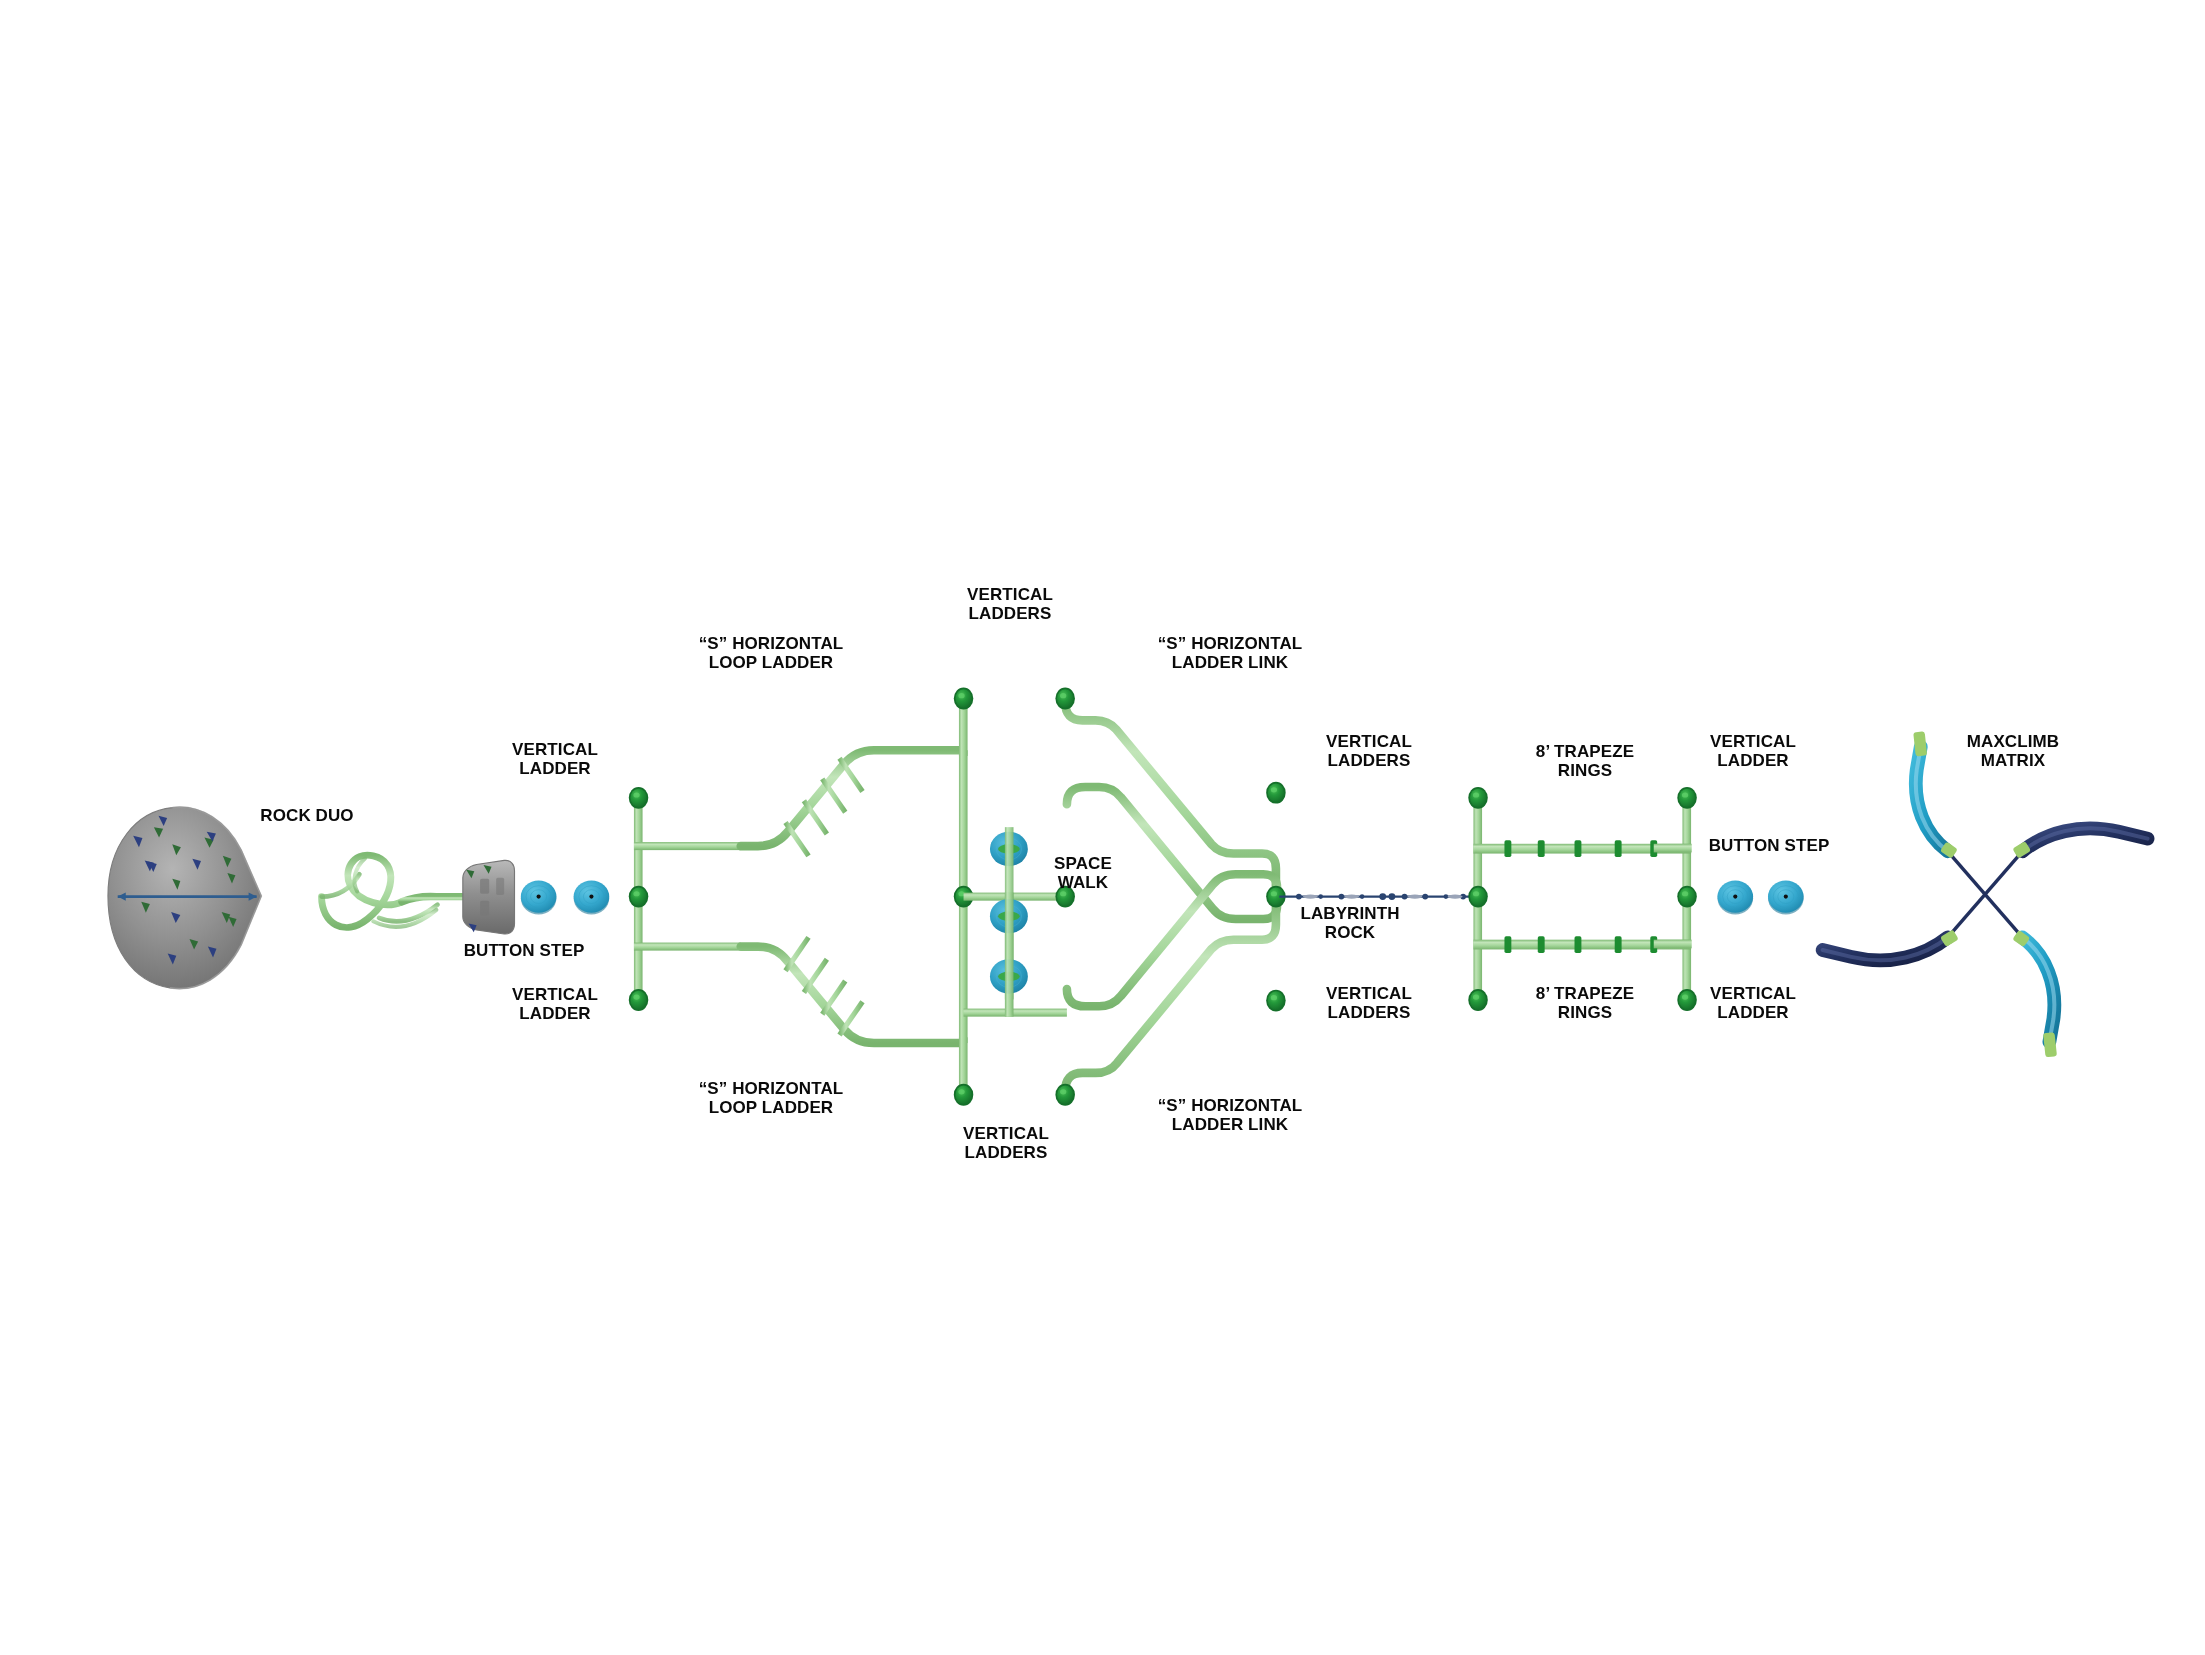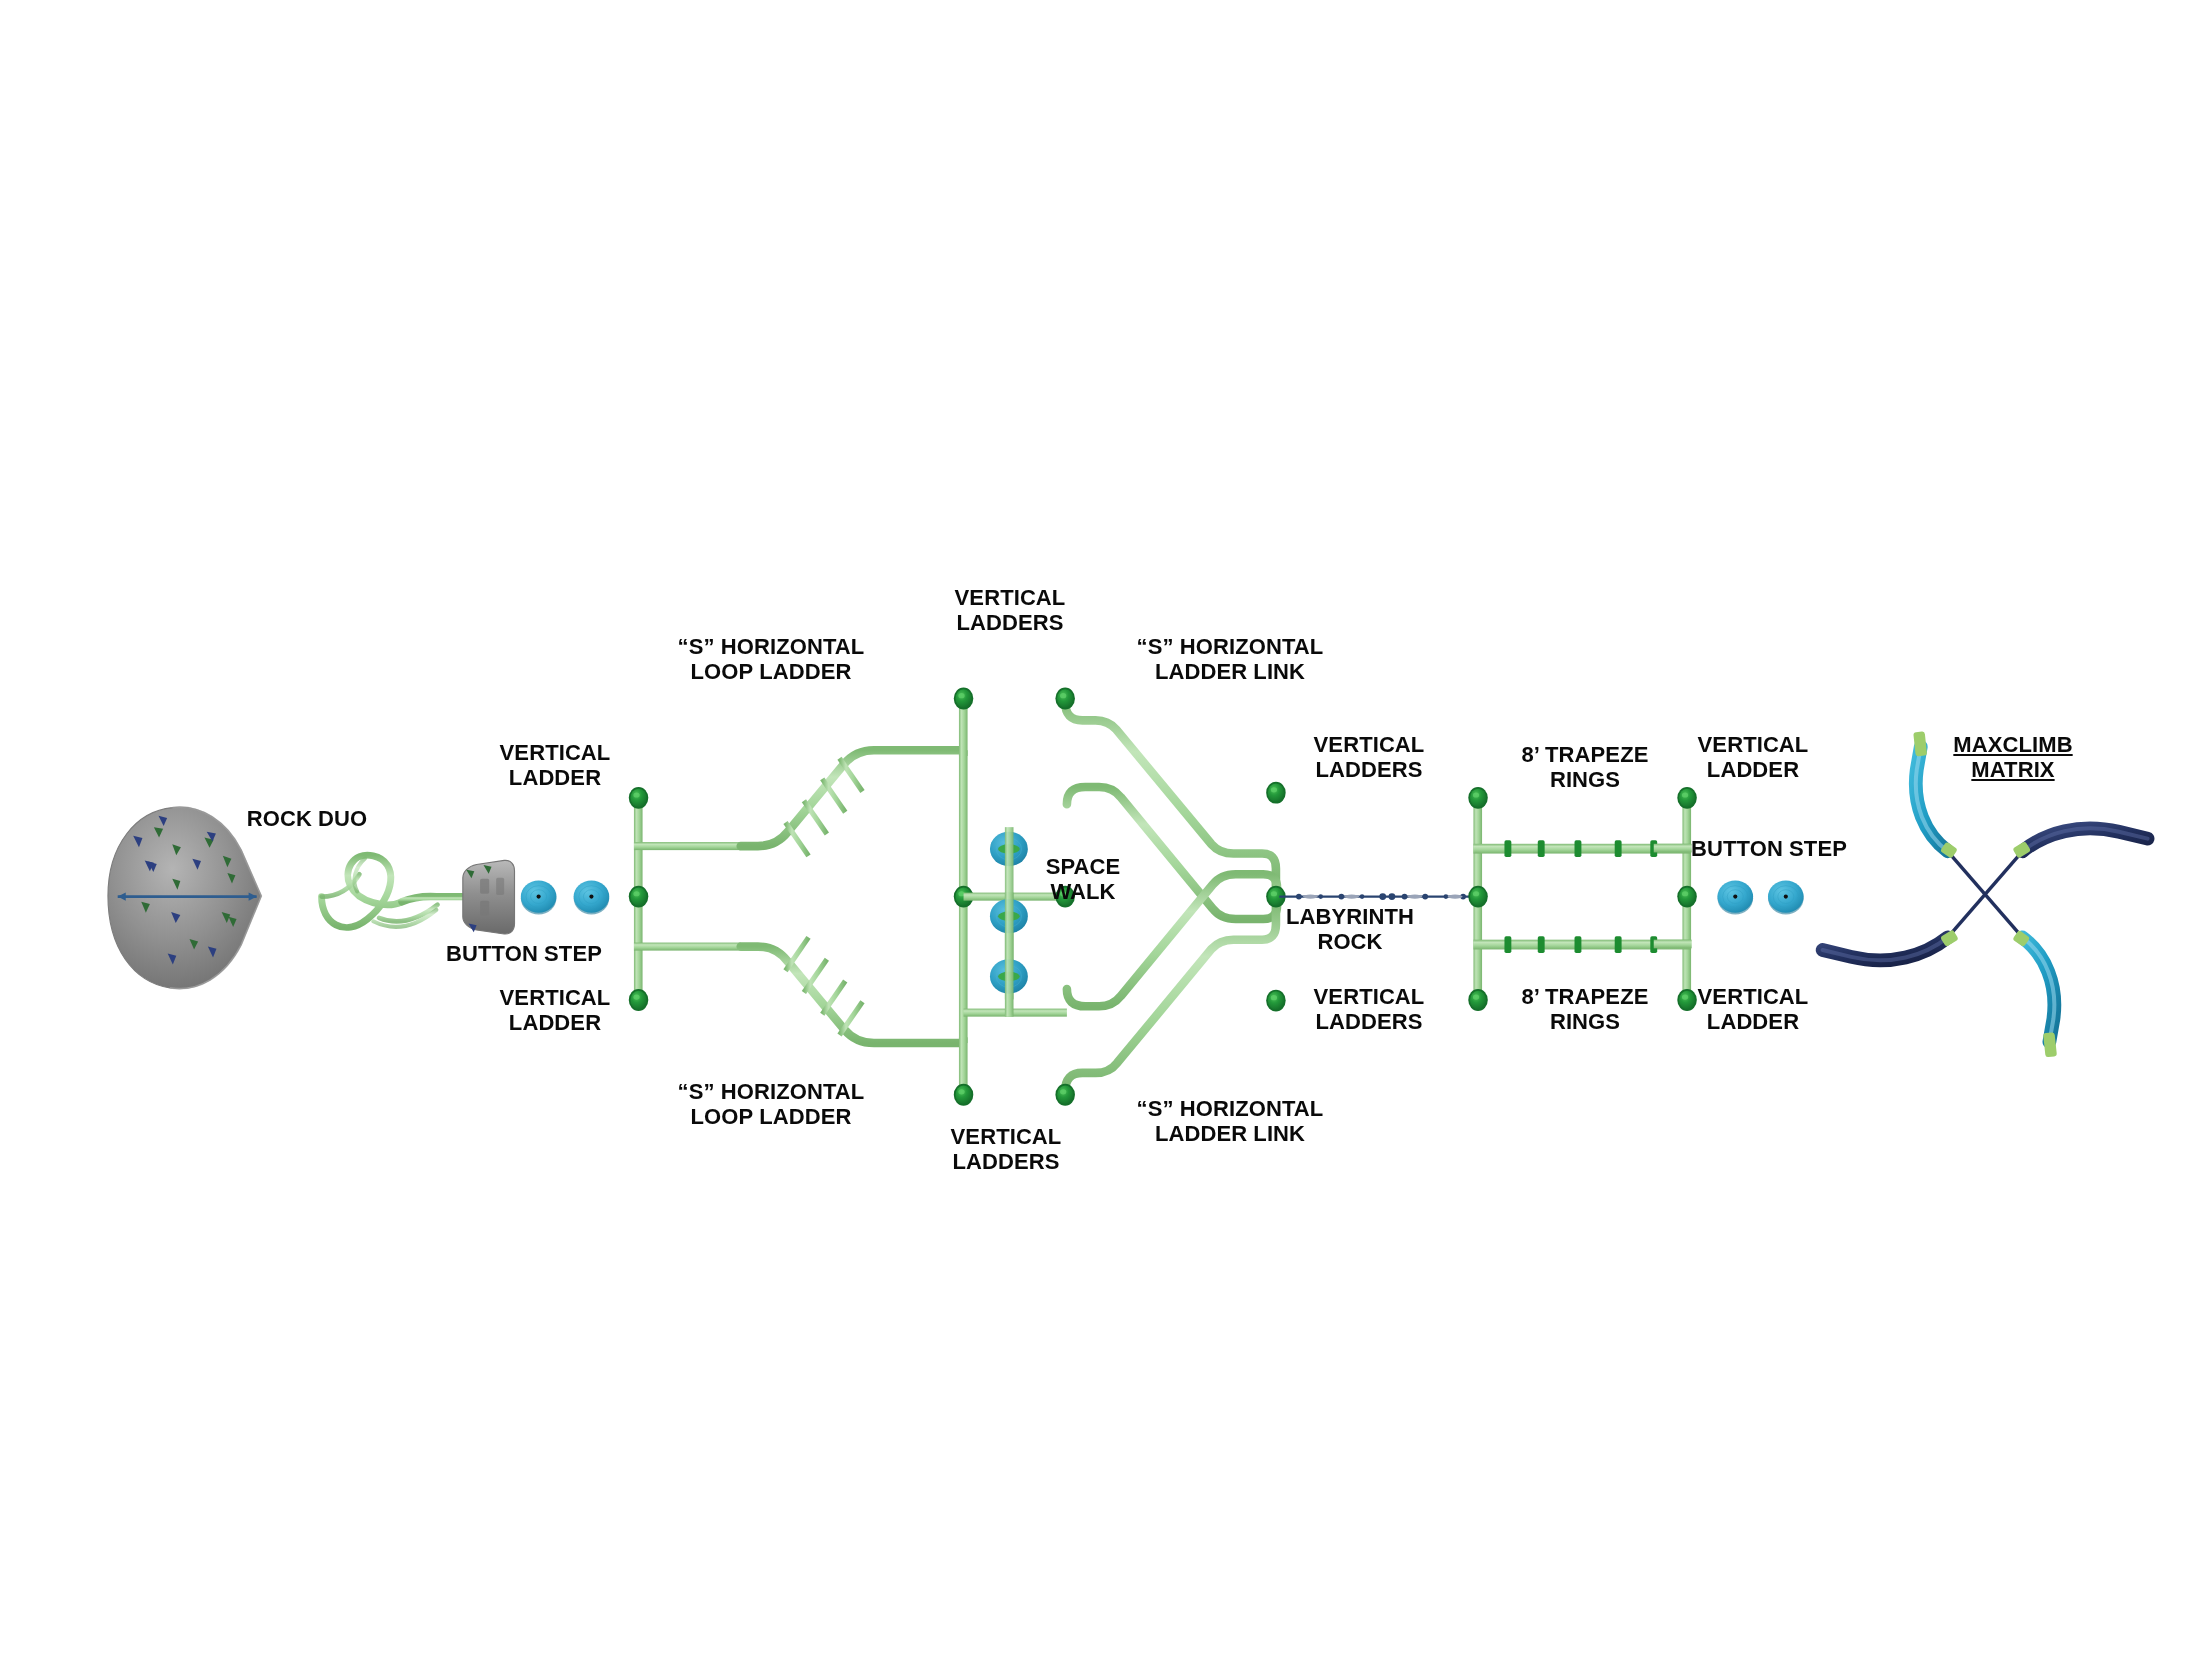--- a/index.html
+++ b/index.html
@@ -3,21 +3,21 @@
 <meta charset="utf-8">
 <style>
   html,body{margin:0;padding:0;background:#ffffff;}
   body{width:2205px;height:1656px;overflow:hidden;font-family:"Liberation Sans",sans-serif;}
   #stage{position:relative;width:2205px;height:1656px;background:#ffffff;}
   .lbl{
     position:absolute;
     color:#0a0a0a;
     font-family:"Liberation Sans",sans-serif;
     font-weight:700;
-    font-size:22px;
+    font-size:17px;
     line-height:1.14;
     letter-spacing:0.1px;
     text-align:center;
     transform:translateX(-50%);
     white-space:pre-line;
     -webkit-font-smoothing:antialiased;
   }
   svg#art{position:absolute;left:0;top:0;width:2205px;height:1656px;}
 </style>
 </head>
@@ -412,17 +412,17 @@
 ROCK</div>
   <div class="lbl" style="left:1585px; top:742px;">8’ TRAPEZE
 RINGS</div>
   <div class="lbl" style="left:1585px; top:984px;">8’ TRAPEZE
 RINGS</div>
   <div class="lbl" style="left:1753px; top:732px;">VERTICAL
 LADDER</div>
   <div class="lbl" style="left:1769px; top:836px;">BUTTON STEP</div>
   <div class="lbl" style="left:1753px; top:984px;">VERTICAL
 LADDER</div>
-  <div class="lbl" style="left:2013px; top:732px;text-decoration:underline;">MAXCLIMB
+  <div class="lbl" style="left:2013px; top:732px;">MAXCLIMB
 MATRIX</div>
 
 </div>
 
 
 </body></html>

